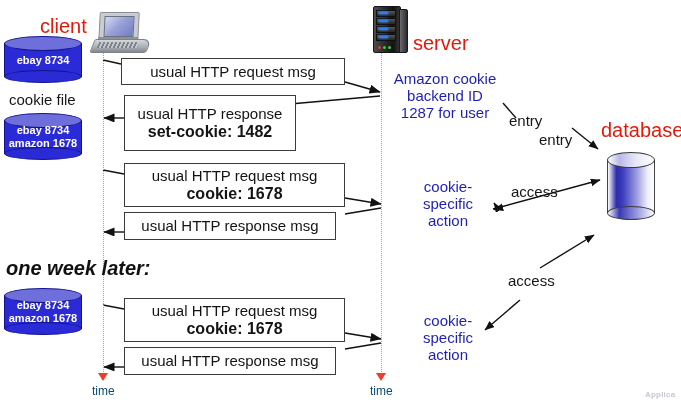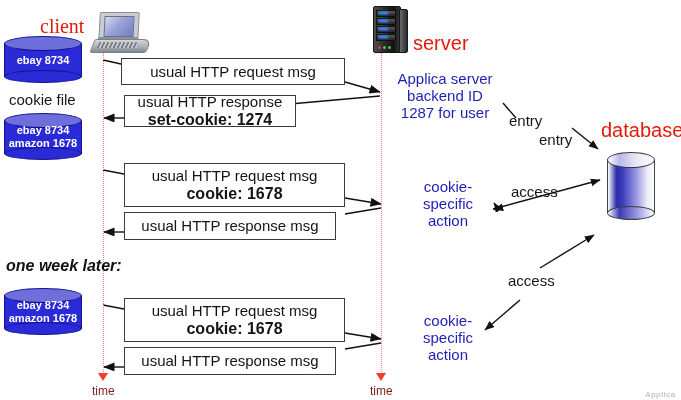--- a/index.html
+++ b/index.html
@@ -33,27 +33,27 @@
     text-align: center;
     white-space: nowrap;
   }
   .black-label {
     color: #171717;
     font-size: 15px;
     line-height: 1;
     white-space: nowrap;
   }
   .gray-time {
-    color: #7f1d1d;
+    color: #0c4a6e;
     font-size: 12px;
     line-height: 1;
   }
   .italic-note {
     color: #111111;
-    font-size: 16px;
+    font-size: 20px;
     font-style: italic;
     font-weight: 600;
     white-space: nowrap;
   }
   .footer-note {
     color: #c9c7d3;
     font-size: 8px;
     font-weight: bold;
     letter-spacing: .2px;
     white-space: nowrap;
@@ -272,21 +272,21 @@
   <div class="abs tl-arrow" style="left:376px; top:373px;"></div>
 
   <div class="laptop abs" style="left:92px; top:12px; width:58px; height:42px;">
     <div class="screen-outer">
         <div class="screen-inner"></div>
       </div>
     <div class="hinge"></div>
     <div class="base"></div>
     <div class="keys"></div>
   </div>
-  <div class="abs red-label" style="left:40px; top:16px;font-family:Liberation Serif, serif;">client</div>
+  <div class="abs red-label" style="left:40px; top:16px;">client</div>
 
   <div class="server abs" style="left:373px; top:6px; width:36px; height:47px;">
     <div class="tower"></div>
     <div class="side"></div>
     <div class="bay" style="top:4px;"></div>
     <div class="bay" style="top:12px;"></div>
     <div class="bay" style="top:20px;"></div>
     <div class="bay" style="top:28px;"></div>
     <div class="led" style="top:5.5px;"></div>
     <div class="led" style="top:13.5px;"></div>
@@ -332,23 +332,23 @@
     <div class="txt">
       <div>ebay 8734</div>
       <div>amazon 1678</div>
     </div>
   </div>
 
   <div class="abs msgbox" style="left:121px; top:58px; width:224px; height:27px;">
     <div class="l1">usual HTTP request msg</div>
   </div>
 
-  <div class="abs msgbox" style="left:124px; top:95px; width:172px; height:32px; align-items:center;">
+  <div class="abs msgbox" style="left:124px; top:95px; width:172px; height:56px; align-items:center;">
     <div class="l1">usual HTTP response</div>
-    <div class="l2">set-cookie: 1274</div>
+    <div class="l2">set-cookie: 1482</div>
   </div>
 
   <div class="abs msgbox" style="left:124px; top:163px; width:221px; height:44px;">
     <div class="l1">usual HTTP request msg</div>
     <div class="l2">cookie: 1678</div>
   </div>
 
   <div class="abs msgbox" style="left:124px; top:212px; width:212px; height:28px;">
     <div class="l1">usual HTTP response msg</div>
   </div>
@@ -356,21 +356,21 @@
   <div class="abs msgbox" style="left:124px; top:298px; width:221px; height:44px;">
     <div class="l1">usual HTTP request msg</div>
     <div class="l2">cookie: 1678</div>
   </div>
 
   <div class="abs msgbox" style="left:124px; top:347px; width:212px; height:28px;">
     <div class="l1">usual HTTP response msg</div>
   </div>
 
   <div class="abs blue-label" style="left:386px; top:70px; width:118px;">
-    <div>Applica server</div>
+    <div>Amazon cookie</div>
     <div>backend ID</div>
     <div>1287 for user</div>
   </div>
 
   <div class="abs blue-label" style="left:405px; top:178px; width:86px;">
     <div>cookie-</div>
     <div>specific</div>
     <div>action</div>
   </div>
 

